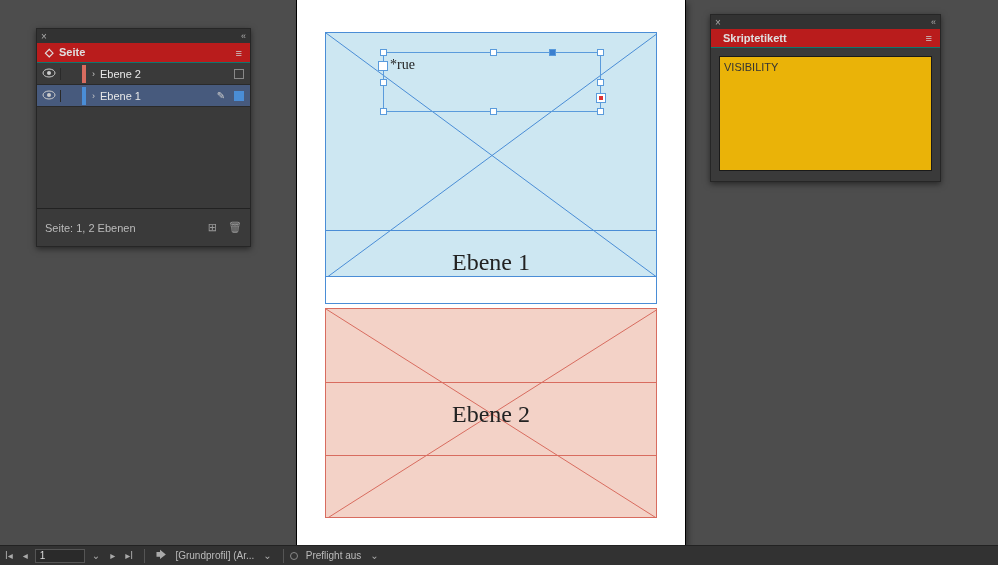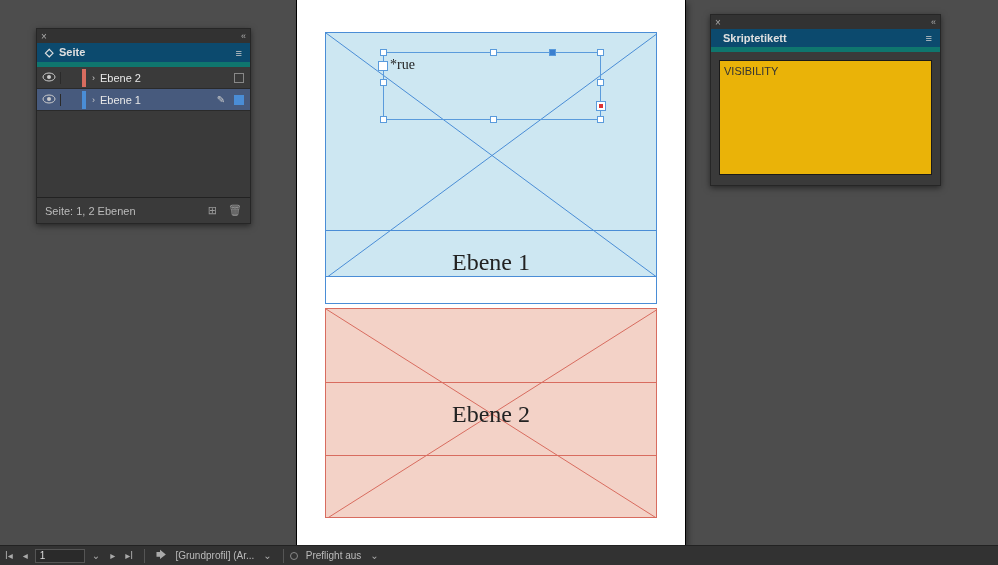--- a/index.html
+++ b/index.html
@@ -33,22 +33,22 @@
     font-size: 10px;
     color: #aaa;
     cursor: pointer;
   }
   .panel-header .collapse {
     font-size: 9px;
     color: #aaa;
     cursor: pointer;
   }
   .panel-title {
-    background: #0c4a6e;
-    border-bottom: 5px solid #0f766e;
+    background: #b91c1c;
+    border-bottom: 1px solid #0f766e;
     padding: 3px 8px;
     font-size: 11px;
     font-weight: bold;
     color: #e0e0e0;
     display: flex;
     align-items: center;
     justify-content: space-between;
   }
   .menu-icon {
     color: #ccc;
@@ -103,26 +103,27 @@
   .pen-icon { width: 14px; text-align: center; color: #ccc; font-size: 10px; }
   .sel-box {
     width: 10px; height: 10px;
     border: 1px solid #888;
     margin: 0 6px;
   }
   .sel-box.filled-blue { background: #4a8dd6; border-color: #4a8dd6; }
 
   .panel-footer {
     border-top: 1px solid #222;
-    padding: 6px 8px;
+    padding: 12px 8px;
     display: flex;
     justify-content: space-between;
     align-items: center;
     color: #bbb;
     font-size: 11px;
+    margin-top: 15px;
   }
   .panel-footer .icons span { margin-left: 8px; color: #999; cursor: pointer; }
 
   
   .script-panel {
     left: 710px; top: 14px; width: 231px;
   }
   .script-body {
     padding: 8px;
   }
@@ -182,21 +183,21 @@
     color: #222;
     padding-top: 18px;
   }
   .frame1 .tf-label, .tf1 .tf-label { font-size: 24px; }
   .tf2 .tf-label { font-size: 24px; }
 
   
   .sel-frame {
     position: absolute;
     left: 383px; top: 52px;
-    width: 218px; height: 68px;
+    width: 218px; height: 60px;
     border: 1px solid #5a9bdc;
   }
   .sel-handle {
     position: absolute;
     width: 7px; height: 7px;
     background: #fff;
     border: 1px solid #5a9bdc;
   }
   .sel-handle.filled { background: #3a7fcf; }
   .sel-text {

